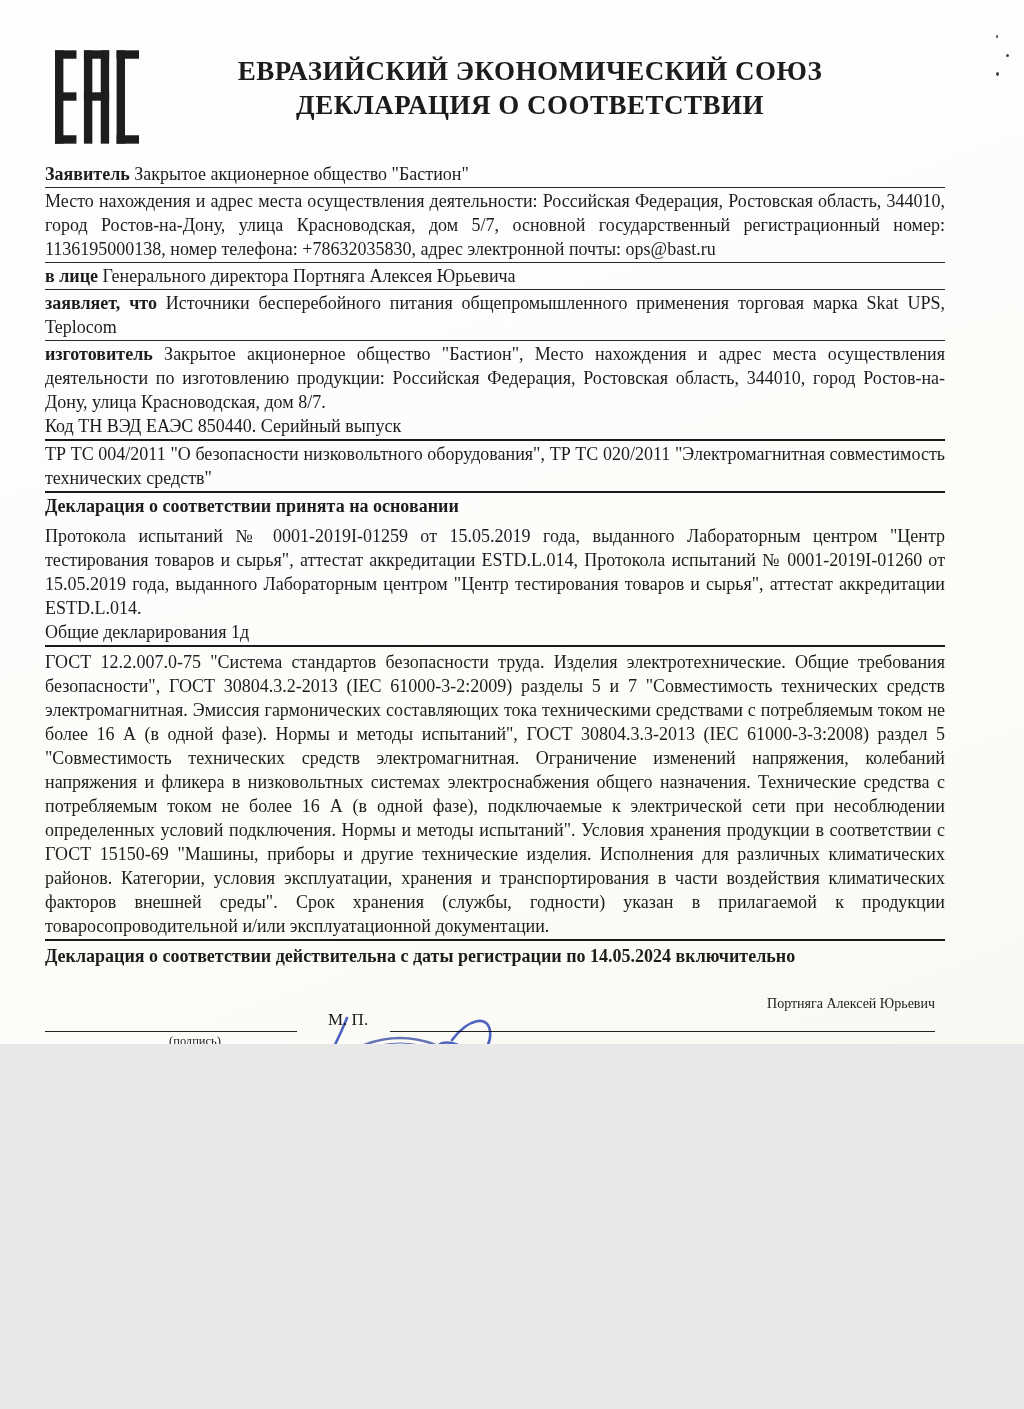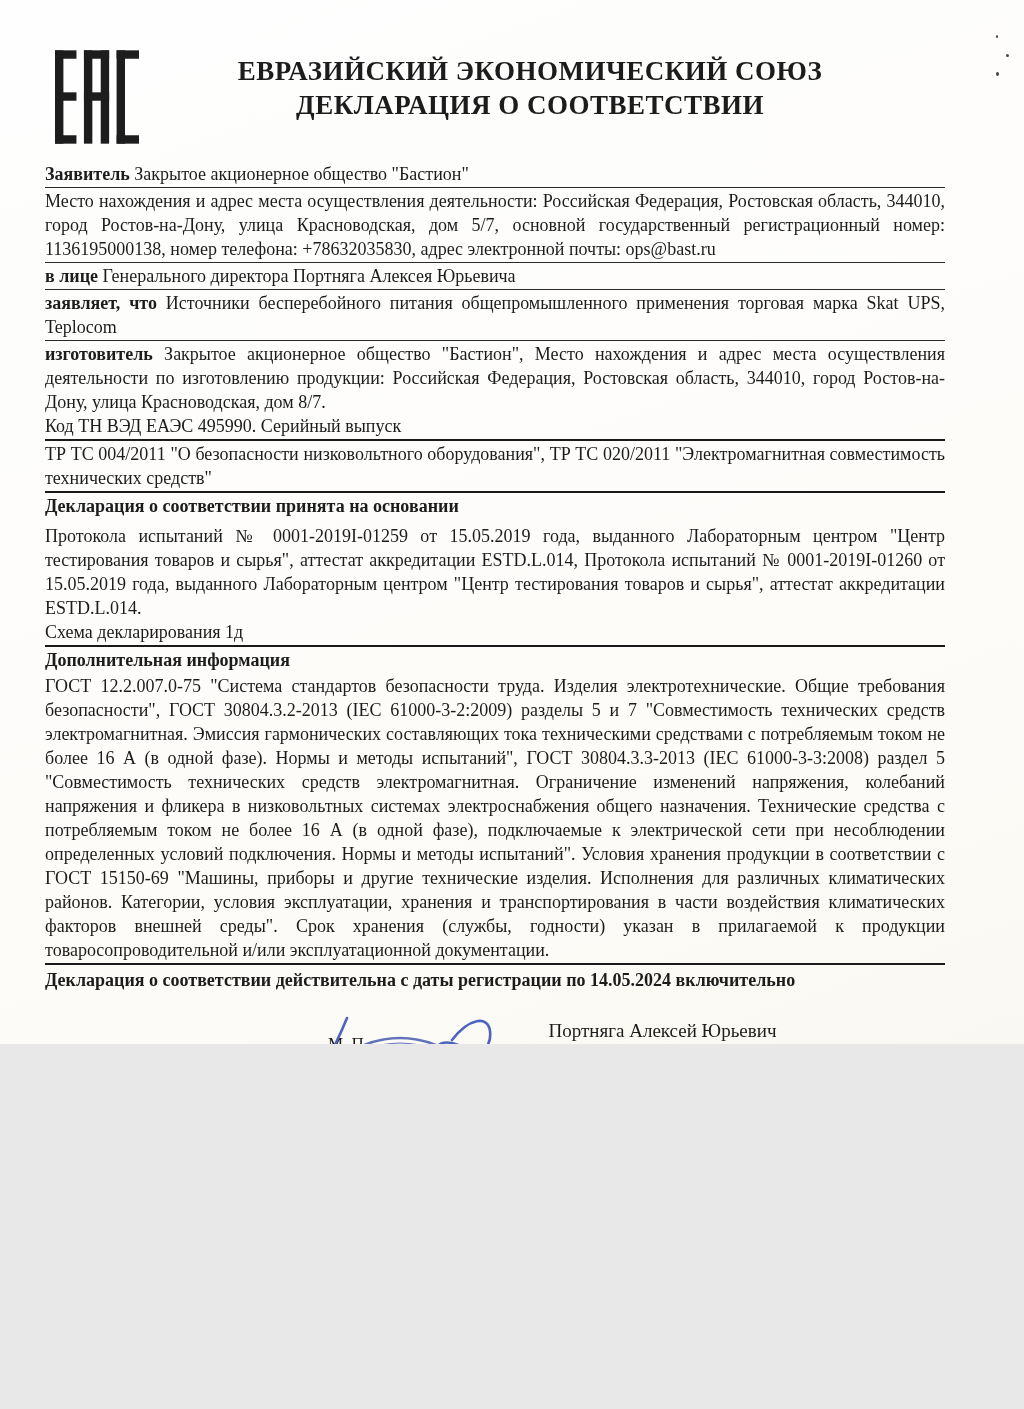--- a/index.html
+++ b/index.html
@@ -18,21 +18,21 @@
   .just{text-align:justify;}
   .b{font-weight:bold;}
   .rule{border-top:1.2px solid #2a2a2a;height:0;margin:1px 0;}
   .rule.thick{border-top-width:2px;border-top-color:#1a1a1a;}
   .gap6{height:6px;}
   .gap2{height:2px;}
   .sig-area{position:relative;height:130px;}
   .sig-line{position:absolute;border-top:1.6px solid #222;}
   .sig-cap{position:absolute;font-size:12.5px;color:#222;text-align:center;text-decoration:underline;}
   .mp{position:absolute;left:283px;top:42px;font-size:17px;}
-  .fio-name{position:absolute;left:345px;top:28px;width:545px;text-align:center;font-size:19px;}
+  .fio-name{position:absolute;left:345px;top:28px;width:545px;text-align:right;font-size:14px;}
   .footer-line{font-weight:bold;font-size:17.5px;margin-left:30px;}
   .overlay{position:absolute;left:0;top:0;width:1024px;height:1409px;pointer-events:none;mix-blend-mode:multiply;}
   .speck{position:absolute;background:#444;border-radius:50%;}
 </style>
 </head>
 <body>
 
 <div class="page">
   <div class="content">
 
@@ -67,33 +67,32 @@
     <p class="just">Место нахождения и адрес места осуществления деятельности: Российская Федерация, Ростовская область, 344010, город Ростов-на-Дону, улица Красноводская, дом 5/7, основной государственный регистрационный номер: 1136195000138, номер телефона: +78632035830, адрес электронной почты: ops@bast.ru</p>
     <div class="rule"></div>
 
     <p><span class="b">в лице</span> <span>Генерального директора Портняга Алексея Юрьевича</span></p>
     <div class="rule"></div>
 
     <p class="just"><span class="b">заявляет, что</span> <span>Источники бесперебойного питания общепромышленного применения  торговая марка Skat UPS, Teplocom</span></p>
     <div class="rule"></div>
 
     <p class="just"><span class="b">изготовитель</span> <span>Закрытое акционерное общество "Бастион", Место нахождения и адрес места осуществления деятельности по изготовлению продукции: Российская Федерация, Ростовская область, 344010, город Ростов-на-Дону, улица Красноводская, дом 8/7.</span></p>
-    <p>Код ТН ВЭД ЕАЭС 495990. Серийный выпуск</p>
+    <p>Код ТН ВЭД ЕАЭС 850440. Серийный выпуск</p>
     <div class="rule thick"></div>
 
     <p class="just">ТР ТС 004/2011 "О безопасности низковольтного оборудования", ТР ТС 020/2011 "Электромагнитная совместимость технических средств"</p>
     <div class="rule thick"></div>
 
     <p class="b">Декларация о соответствии принята на основании</p>
     <div class="gap6"></div>
     <p class="just">Протокола испытаний № 0001-2019I-01259 от 15.05.2019 года, выданного Лабораторным центром "Центр тестирования товаров и сырья", аттестат аккредитации ESTD.L.014, Протокола испытаний № 0001-2019I-01260 от 15.05.2019 года, выданного Лабораторным центром "Центр тестирования товаров и сырья", аттестат аккредитации ESTD.L.014.</p>
-    <p>Схема декларирования 1д</p>
+    <p>Общие декларирования 1д</p>
     <div class="rule thick"></div>
 
-    <p class="b">Дополнительная информация</p>
     <div class="gap2"></div>
     <p class="just">ГОСТ 12.2.007.0-75 "Система стандартов безопасности труда. Изделия электротехнические. Общие требования безопасности", ГОСТ 30804.3.2-2013 (IEC 61000-3-2:2009) разделы 5 и 7 "Совместимость технических средств электромагнитная. Эмиссия гармонических составляющих тока техническими средствами с потребляемым током не более 16 А (в одной фазе). Нормы и методы испытаний", ГОСТ 30804.3.3-2013 (IEC 61000-3-3:2008) раздел 5 "Совместимость технических средств электромагнитная. Ограничение изменений напряжения, колебаний напряжения и фликера в низковольтных системах электроснабжения общего назначения. Технические средства с потребляемым током не более 16 А (в одной фазе), подключаемые к электрической сети при несоблюдении определенных условий подключения. Нормы и методы испытаний". Условия хранения продукции в соответствии с ГОСТ 15150-69 "Машины, приборы и другие технические изделия. Исполнения для различных климатических районов. Категории, условия эксплуатации, хранения и транспортирования в части воздействия климатических факторов внешней среды". Срок хранения (службы, годности) указан в прилагаемой к продукции товаросопроводительной и/или эксплуатационной документации.</p>
     <div class="rule thick"></div>
     <div class="gap2"></div>
 
     <p class="b">Декларация о соответствии  действительна с даты регистрации по 14.05.2024 включительно</p>
 
     <div class="sig-area">
       <div class="sig-line" style="left:0;top:63px;width:252px;"></div>
       <div class="sig-cap" style="left:60px;top:66px;width:180px;">(подпись)</div>

